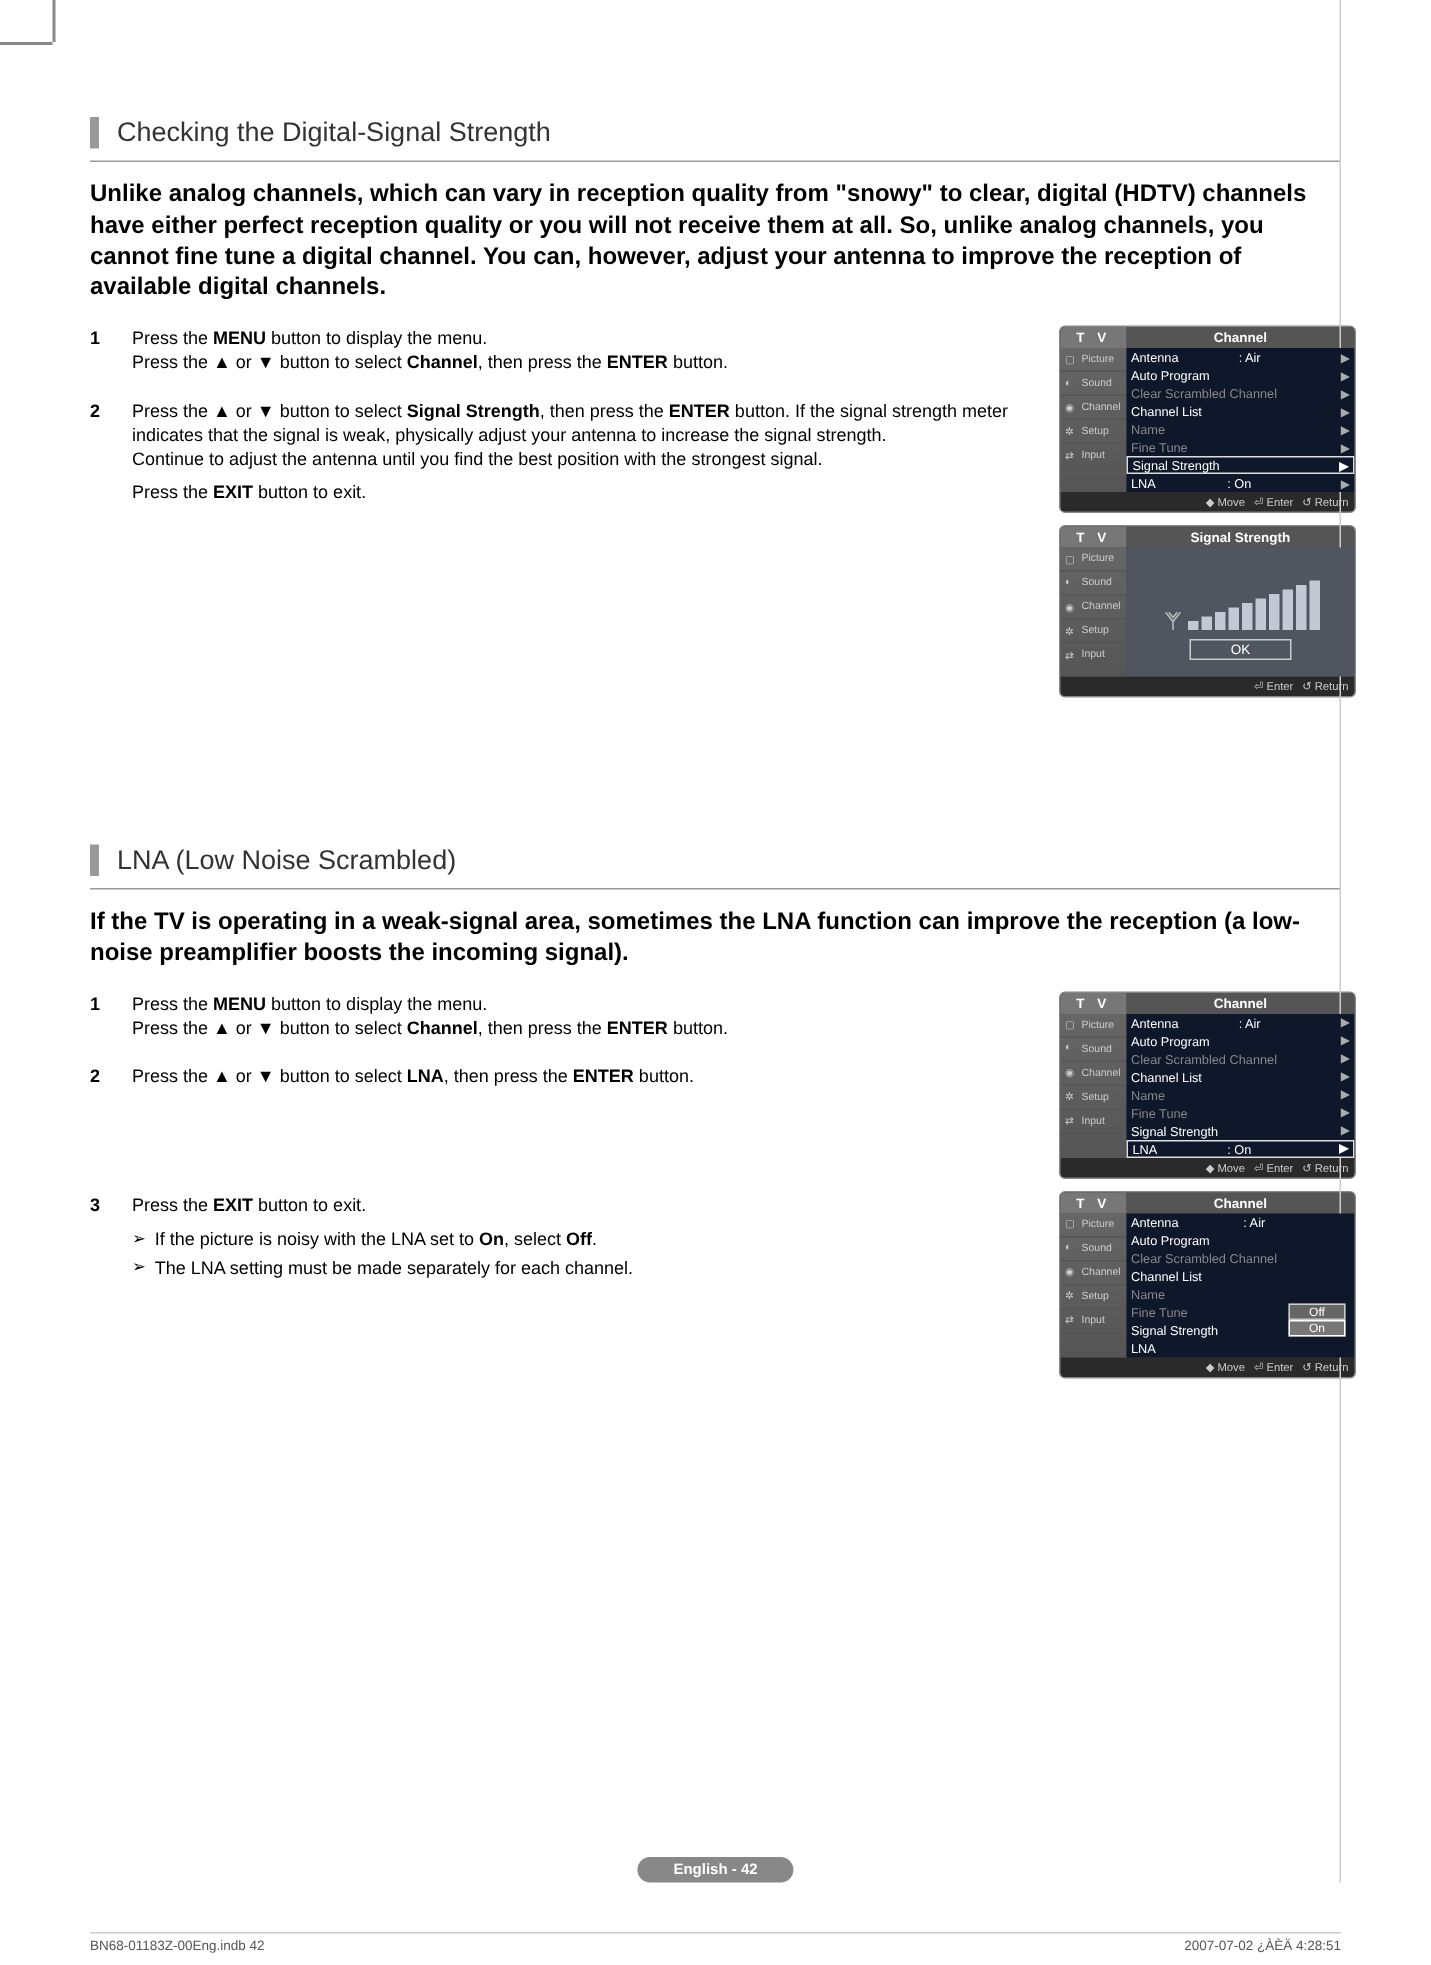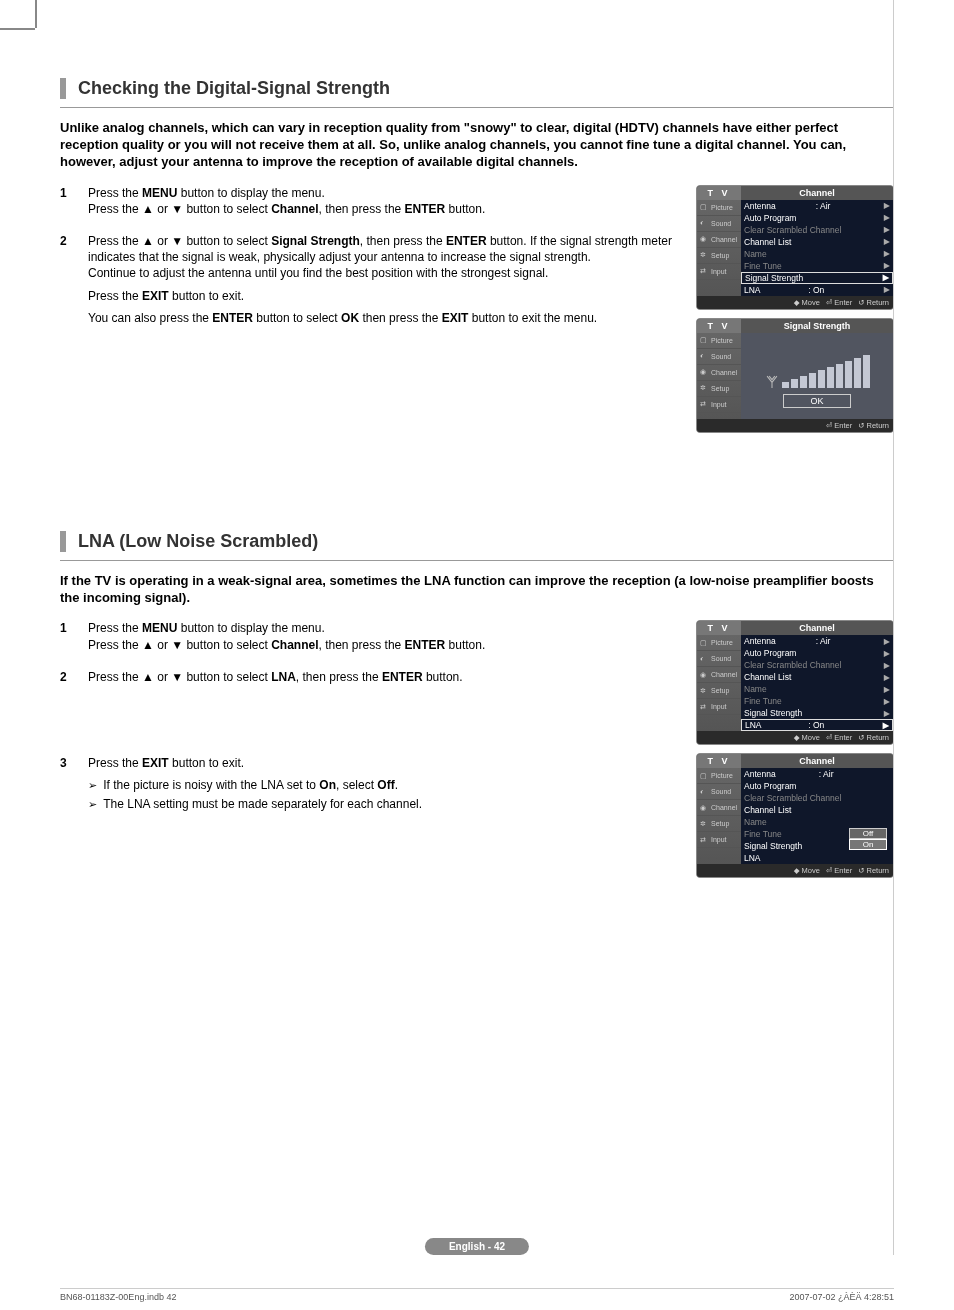--- a/index.html
+++ b/index.html
@@ -20,34 +20,34 @@
     position: absolute; left: 35px; top: 0; width: 2px; height: 28px; background: #888;
   }
   .crop-left2 {
     position: absolute; left: 0; top: 28px; width: 35px; height: 2px; background: #888;
   }
   .vline {
     position: absolute; right: 60px; top: 0; width: 1px; height: 1255px; background: #ccc;
   }
   .section-title {
     font-size: 18px;
-    font-weight: bold;
+    font-weight: normal;
     color: #333;
     border-left: 6px solid #999;
     padding-left: 12px;
     margin-bottom: 8px;
     margin-top: 8px;
   }
   .section-title-divider {
     border-bottom: 1px solid #999;
     margin-bottom: 12px;
   }
   .intro {
     font-weight: bold;
-    font-size: 13px;
+    font-size: 16px;
     margin-bottom: 14px;
     line-height: 1.3;
   }
   .content-row {
     display: flex;
     gap: 14px;
   }
   .steps { flex: 1; }
   .screens { width: 198px; flex-shrink:0; }
   ol.steps-list { list-style: none; padding:0; }
@@ -64,20 +64,21 @@
   .sub-note .arrow { font-size:11px; padding-top:1px;}
   .tv-menu {
     border: 1px solid #888;
     border-radius: 4px;
     width: 198px;
     font-size: 9px;
     color: #fff;
     margin-bottom: 8px;
     background: #444;
     overflow: hidden;
+    margin-left: 10px;
   }
   .tv-header { display:flex; height:14px; }
   .tv-header .tv-label {
     width: 44px; background:#777; color:#fff; font-weight:bold;
     display:flex; align-items:center; justify-content:center; letter-spacing:3px;
   }
   .tv-header .tv-title {
     flex:1; background:#555; color:#fff; font-weight:bold;
     display:flex; align-items:center; justify-content:center;
   }
@@ -156,21 +157,20 @@
             <p><span>Press the </span><b>MENU</b><span> button to display the menu.</span><br>
                <span>Press the ▲ or ▼ button to select </span><b>Channel</b><span>, then press the </span><b>ENTER</b><span> button.</span></p>
           </div>
         </li>
         <li>
           <span class="step-num">2</span>
           <div class="step-body">
             <p><span>Press the ▲ or ▼ button to select </span><b>Signal Strength</b><span>, then press the </span><b>ENTER</b><span> button. If the signal strength meter indicates that the signal is weak, physically adjust your antenna to increase the signal strength.</span><br>
                <span>Continue to adjust the antenna until you find the best position with the strongest signal.</span></p>
             <p><span>Press the </span><b>EXIT</b><span> button to exit.</span></p>
-            <p><span>You can also press the </span><b>ENTER</b><span> button to select </span><b>OK</b><span> then press the </span><b>EXIT</b><span> button to exit the menu.</span></p>
           </div>
         </li>
       </ol>
     </div>
 
     <div class="screens">
 
       <div class="tv-menu">
         <div class="tv-header">
           <div class="tv-label">T V</div>

